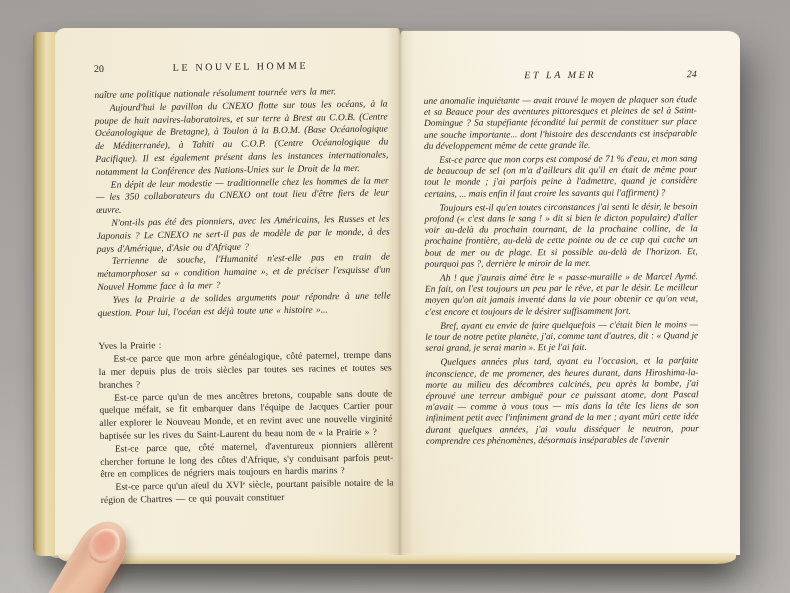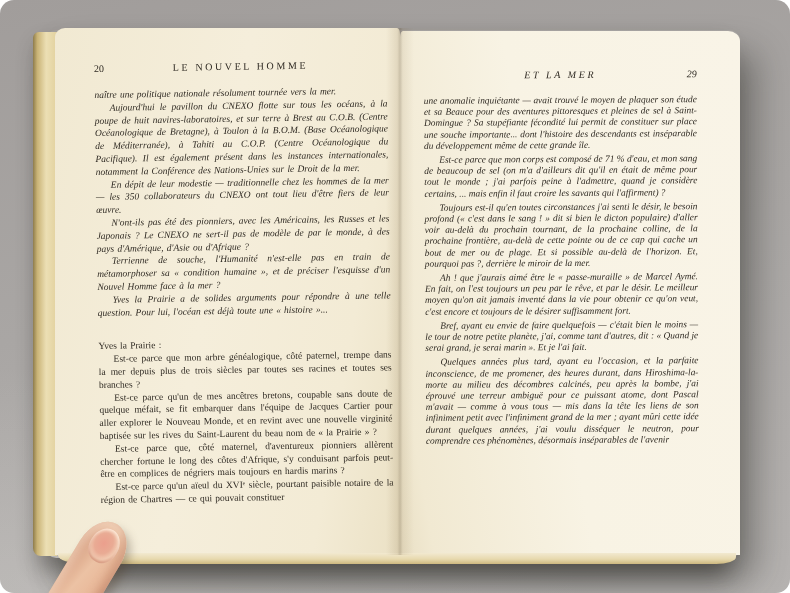--- a/index.html
+++ b/index.html
@@ -1,21 +1,21 @@
 <!DOCTYPE html>
 <html lang="fr" style="--bg_top: #a19d9b; --bg_mid: #a9a6a4; --bg_bottom: #b6b3b1; --page_left: #f5eedb; --page_right: #f9f4e7; --fore_edge: #e9dcae; --ink: #2f2a23; --skin: #ecc2a4; --nail: #eb9f8d;"><head>
 <meta charset="utf-8">
 <style>
   html,body{margin:0;padding:0;}
   body{width:790px;height:593px;overflow:hidden;font-family:"Liberation Serif","DejaVu Serif",serif;}
 
   .scene{position:relative;width:790px;height:593px;overflow:hidden;
     background:
       radial-gradient(120% 70% at 8% 100%, rgba(210,208,205,0.35) 0%, rgba(210,208,205,0) 55%),
-      linear-gradient(168deg, var(--bg_top,#a19d9b) 0%, var(--bg_mid,#a9a6a4) 45%, var(--bg_bottom,#b6b3b1) 100%); border-radius: 14px;}
+      linear-gradient(168deg, var(--bg_top,#a19d9b) 0%, var(--bg_mid,#a9a6a4) 45%, var(--bg_bottom,#b6b3b1) 100%);}
 
   .book-shadow{position:absolute;left:46px;top:30px;width:694px;height:528px;border-radius:10px;
     box-shadow:16px 22px 34px rgba(35,33,30,0.38), -10px 12px 20px rgba(35,33,30,0.30), 0 34px 26px -12px rgba(35,33,30,0.35);}
 
   .fore-edge-left{position:absolute;left:33px;top:32px;width:24px;height:524px;z-index:2;
     background:linear-gradient(90deg,#8e7c4c 0%,#c9b376 18%,#ecdfb4 55%,#e2d19e 100%);
     border-radius:6px 0 0 8px;}
 
   .page{position:absolute;z-index:2;overflow:hidden;color:var(--ink,#2f2a23);}
   .page-left{left:55px;top:28px;width:345px;height:527px;
@@ -89,21 +89,21 @@
         <p>Est-ce parce que, côté maternel, d'aventureux pionniers allèrent chercher fortune le long des côtes d'Afrique, s'y conduisant parfois peut-être en complices de négriers mais toujours en hardis marins ?</p>
         <p>Est-ce parce qu'un aïeul du XVIᵉ siècle, pourtant paisible notaire de la région de Chartres — ce qui pouvait constituer</p>
       </div>
     </div>
   </div>
 
   <div class="page page-right">
     <div class="page-inner-right">
       <div class="page-head">
         <span class="running-title">ET LA MER</span>
-        <span class="pgnum pos-right">29</span>
+        <span class="pgnum pos-right">24</span>
       </div>
       <div class="body body-right">
         <p class="noind">une anomalie inquiétante — avait trouvé le moyen de plaquer son étude et sa Beauce pour des aventures pittoresques et pleines de sel à Saint-Domingue ? Sa stupéfiante fécondité lui permit de constituer sur place une souche importante... dont l'histoire des descendants est inséparable du développement même de cette grande île.</p>
         <p>Est-ce parce que mon corps est composé de 71 % d'eau, et mon sang de beaucoup de sel (on m'a d'ailleurs dit qu'il en était de même pour tout le monde ; j'ai parfois peine à l'admettre, quand je considère certains, ... mais enfin il faut croire les savants qui l'affirment) ?</p>
         <p>Toujours est-il qu'en toutes circonstances j'ai senti le désir, le besoin profond (« c'est dans le sang ! » dit si bien le dicton populaire) d'aller voir au-delà du prochain tournant, de la prochaine colline, de la prochaine frontière, au-delà de cette pointe ou de ce cap qui cache un bout de mer ou de plage. Et si possible au-delà de l'horizon. Et, pourquoi pas ?, derrière le miroir de la mer.</p>
         <p>Ah ! que j'aurais aimé être le « passe-muraille » de Marcel Aymé. En fait, on l'est toujours un peu par le rêve, et par le désir. Le meilleur moyen qu'on ait jamais inventé dans la vie pour obtenir ce qu'on veut, c'est encore et toujours de le désirer suffisamment fort.</p>
         <p>Bref, ayant eu envie de faire quelquefois — c'était bien le moins — le tour de notre petite planète, j'ai, comme tant d'autres, dit : « Quand je serai grand, je serai marin ». Et je l'ai fait.</p>
         <p>Quelques années plus tard, ayant eu l'occasion, et la parfaite inconscience, de me promener, des heures durant, dans Hiroshima-la-morte au milieu des décombres calcinés, peu après la bombe, j'ai éprouvé une terreur ambiguë pour ce puissant atome, dont Pascal m'avait — comme à vous tous — mis dans la tête les liens de son infiniment petit avec l'infiniment grand de la mer ; ayant mûri cette idée durant quelques années, j'ai voulu disséquer le neutron, pour comprendre ces phénomènes, désormais inséparables de l'avenir</p>
       </div>
     </div>

